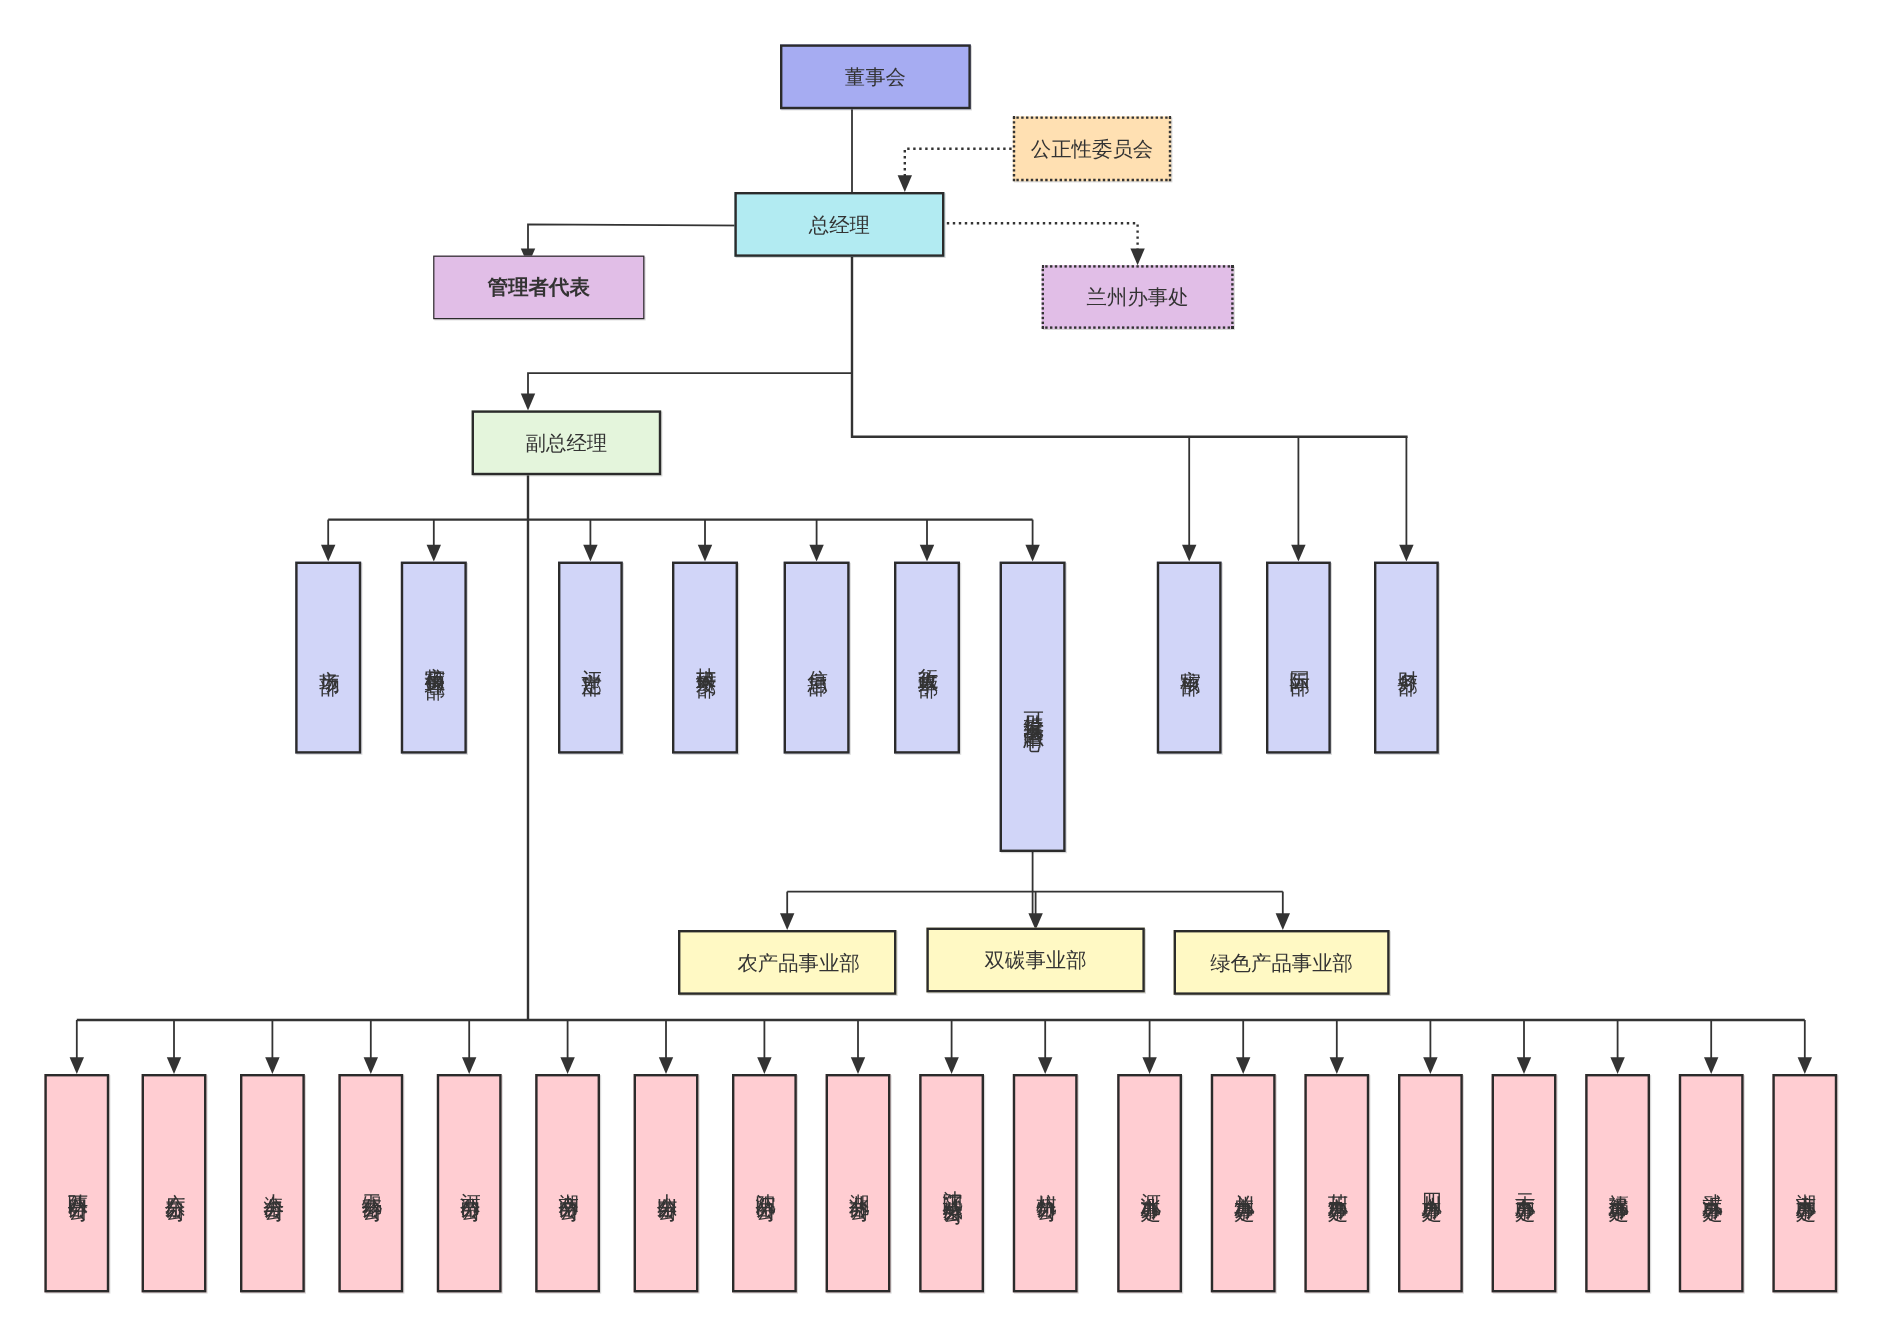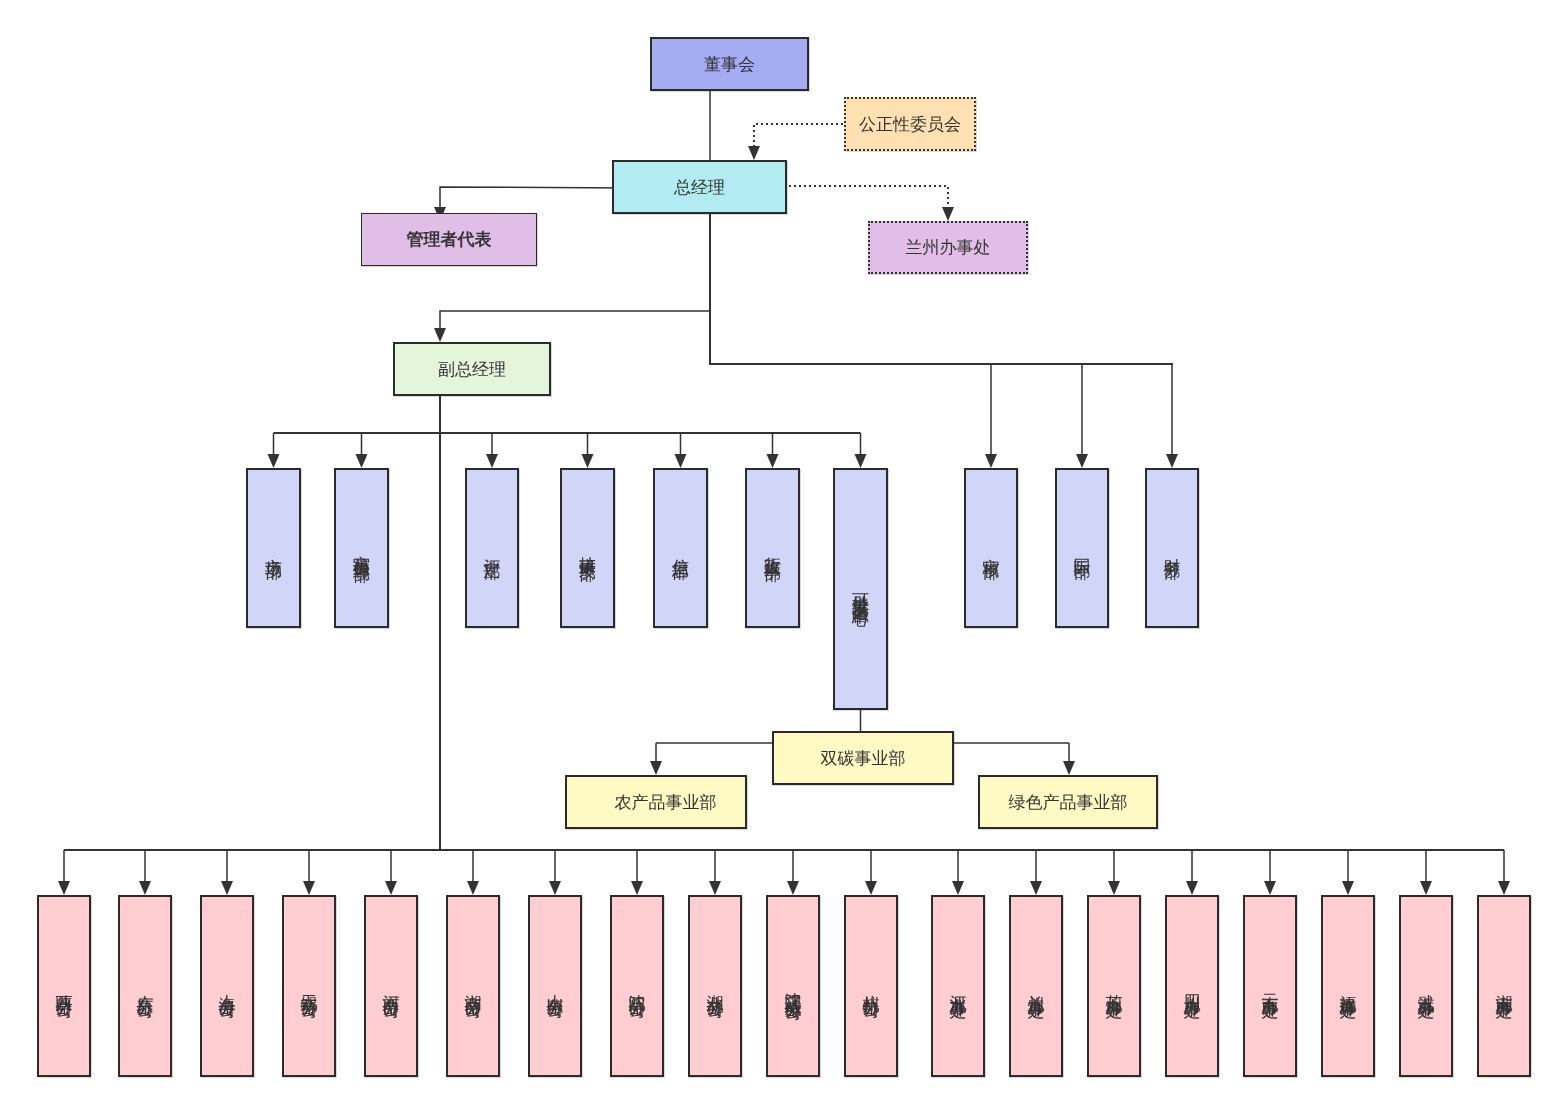--- a/index.html
+++ b/index.html
@@ -155,21 +155,21 @@
   <div class="node c-dept vert" id="g1" style="left:1055px;top:468px;width:54px;height:160px;">
       <span>国际部</span>
     </div>
   <div class="node c-dept vert" id="g2" style="left:1145px;top:468px;width:54px;height:160px;">
       <span>财务部</span>
     </div>
 
   <div class="node c-biz" id="b0" style="left:565px;top:775px;width:182px;height:54px;padding-left:19px;">
       <span>农产品事业部</span>
     </div>
-  <div class="node c-biz" id="b1" style="left:772px;top:731px;width:182px;height:54px;">
+  <div class="node c-biz" id="b1" style="left:772px;top:773px;width:182px;height:54px;">
       <span>双碳事业部</span>
     </div>
   <div class="node c-biz" id="b2" style="left:978px;top:775px;width:180px;height:54px;">
       <span>绿色产品事业部</span>
     </div>
 
   <div id="branch-row">
       <div class="node c-br vert" id="br0" style="left: 37px; top: 895px; width: 54px; height: 182px;">
         <span>陕西分公司</span>
       </div>

